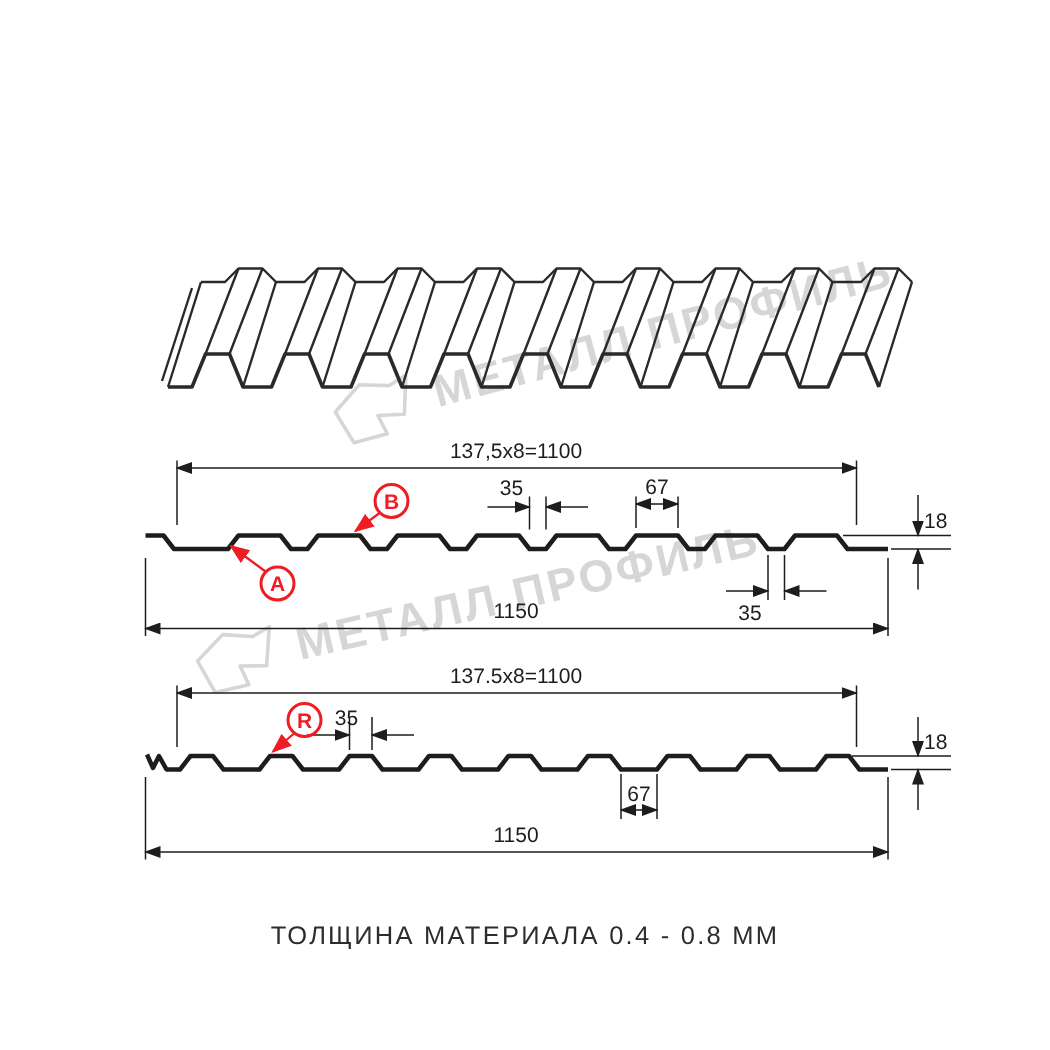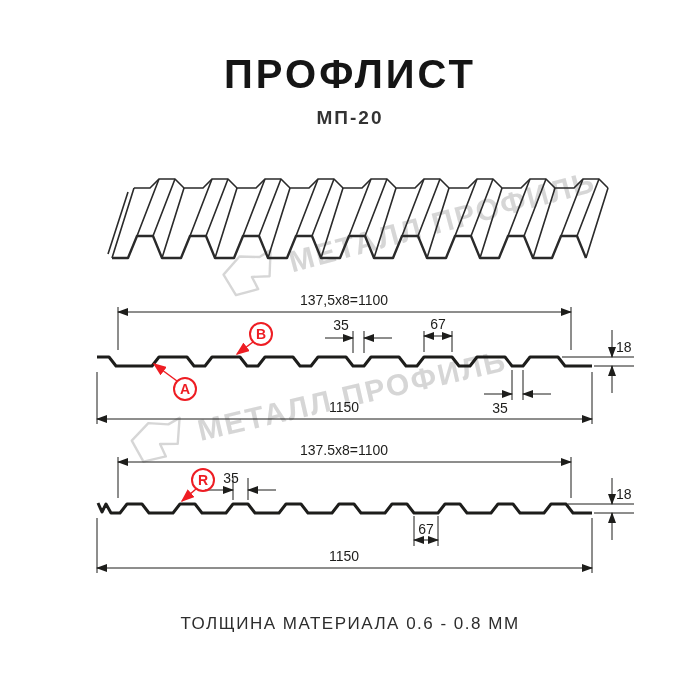--- a/index.html
+++ b/index.html
@@ -37,24 +37,20 @@
     <span>МЕТАЛЛ ПРОФИЛЬ</span>
   </div>
 
   <div class="wm wm2">
     <svg width="58" height="46" viewBox="0 0 60 48">
       <path d="M10,42 L3,18 L24,4 L44,10 L57,6 L49,32 L31,28 L34,42 Z" fill="none" stroke="#c9c9c9" stroke-width="2.5" stroke-linejoin="round"></path>
     </svg>
     <span>МЕТАЛЛ ПРОФИЛЬ</span>
   </div>
 
-  <div class="header">
-    <div class="title">ПРОФЛИСТ</div>
-    <div class="subtitle">МП-20</div>
-  </div>
 
   <svg class="draw" width="700" height="700" viewBox="0 0 700 700">
     <defs>
       <marker id="ah" orient="auto" markerWidth="11" markerHeight="8" refX="10" refY="4">
         <path d="M0,0 L11,4 L0,8 Z" fill="#1d1d1b"></path>
       </marker>
       <marker id="ahr" orient="auto" markerWidth="9" markerHeight="7" refX="8" refY="3.5">
         <path d="M0,0 L9,3.5 L0,7 Z" fill="#ee1d23"></path>
       </marker>
     </defs>
@@ -152,14 +148,14 @@
       <line class="thin" x1="344" y1="568" x2="97" y2="568" marker-end="url(#ah)"></line>
       <line class="thin" x1="344" y1="568" x2="592" y2="568" marker-end="url(#ah)"></line>
       <text class="dim" x="344" y="561" text-anchor="middle">1150</text>
 
       <line class="red" x1="196" y1="489" x2="182" y2="501" marker-end="url(#ahr)"></line>
       <circle class="redc" cx="203" cy="480" r="11"></circle>
       <text class="lbl" x="203" y="485" text-anchor="middle">R</text>
     </g>
   </svg>
 
-  <div class="footer">ТОЛЩИНА МАТЕРИАЛА 0.6 - 0.8 ММ</div>
+  <div class="footer">ТОЛЩИНА МАТЕРИАЛА 0.4 - 0.8 ММ</div>
 </div>
 
 </body></html>

